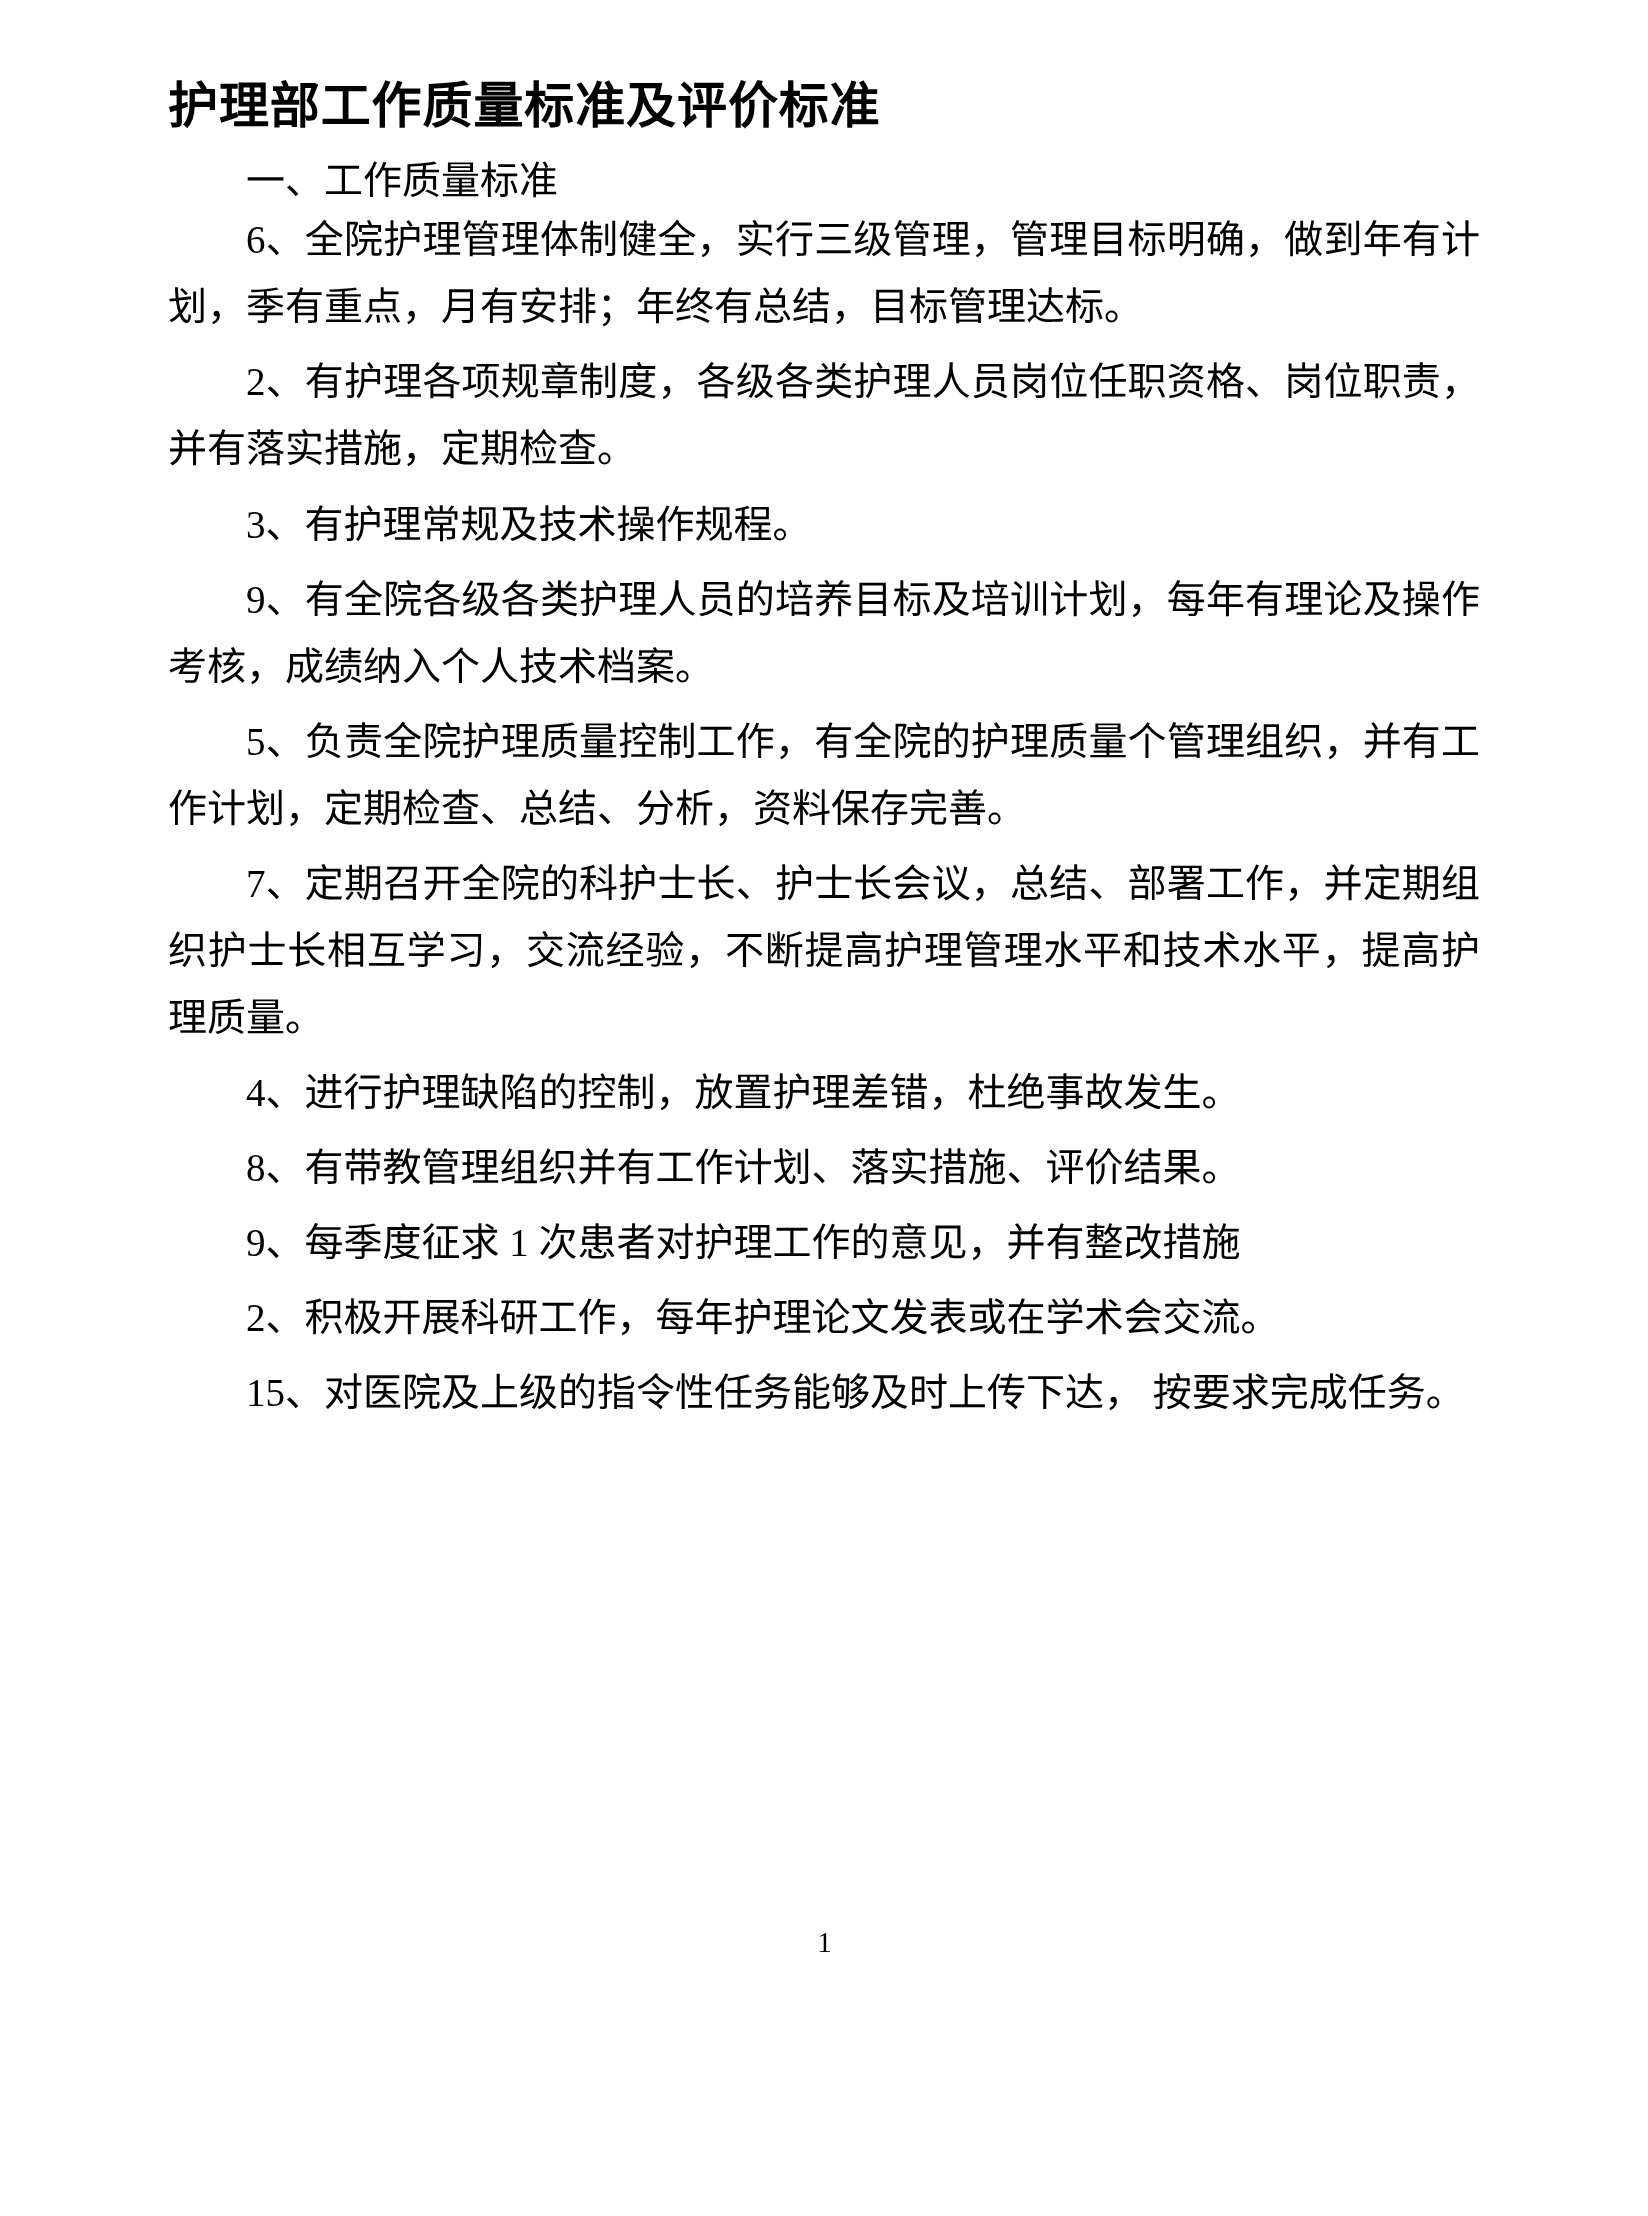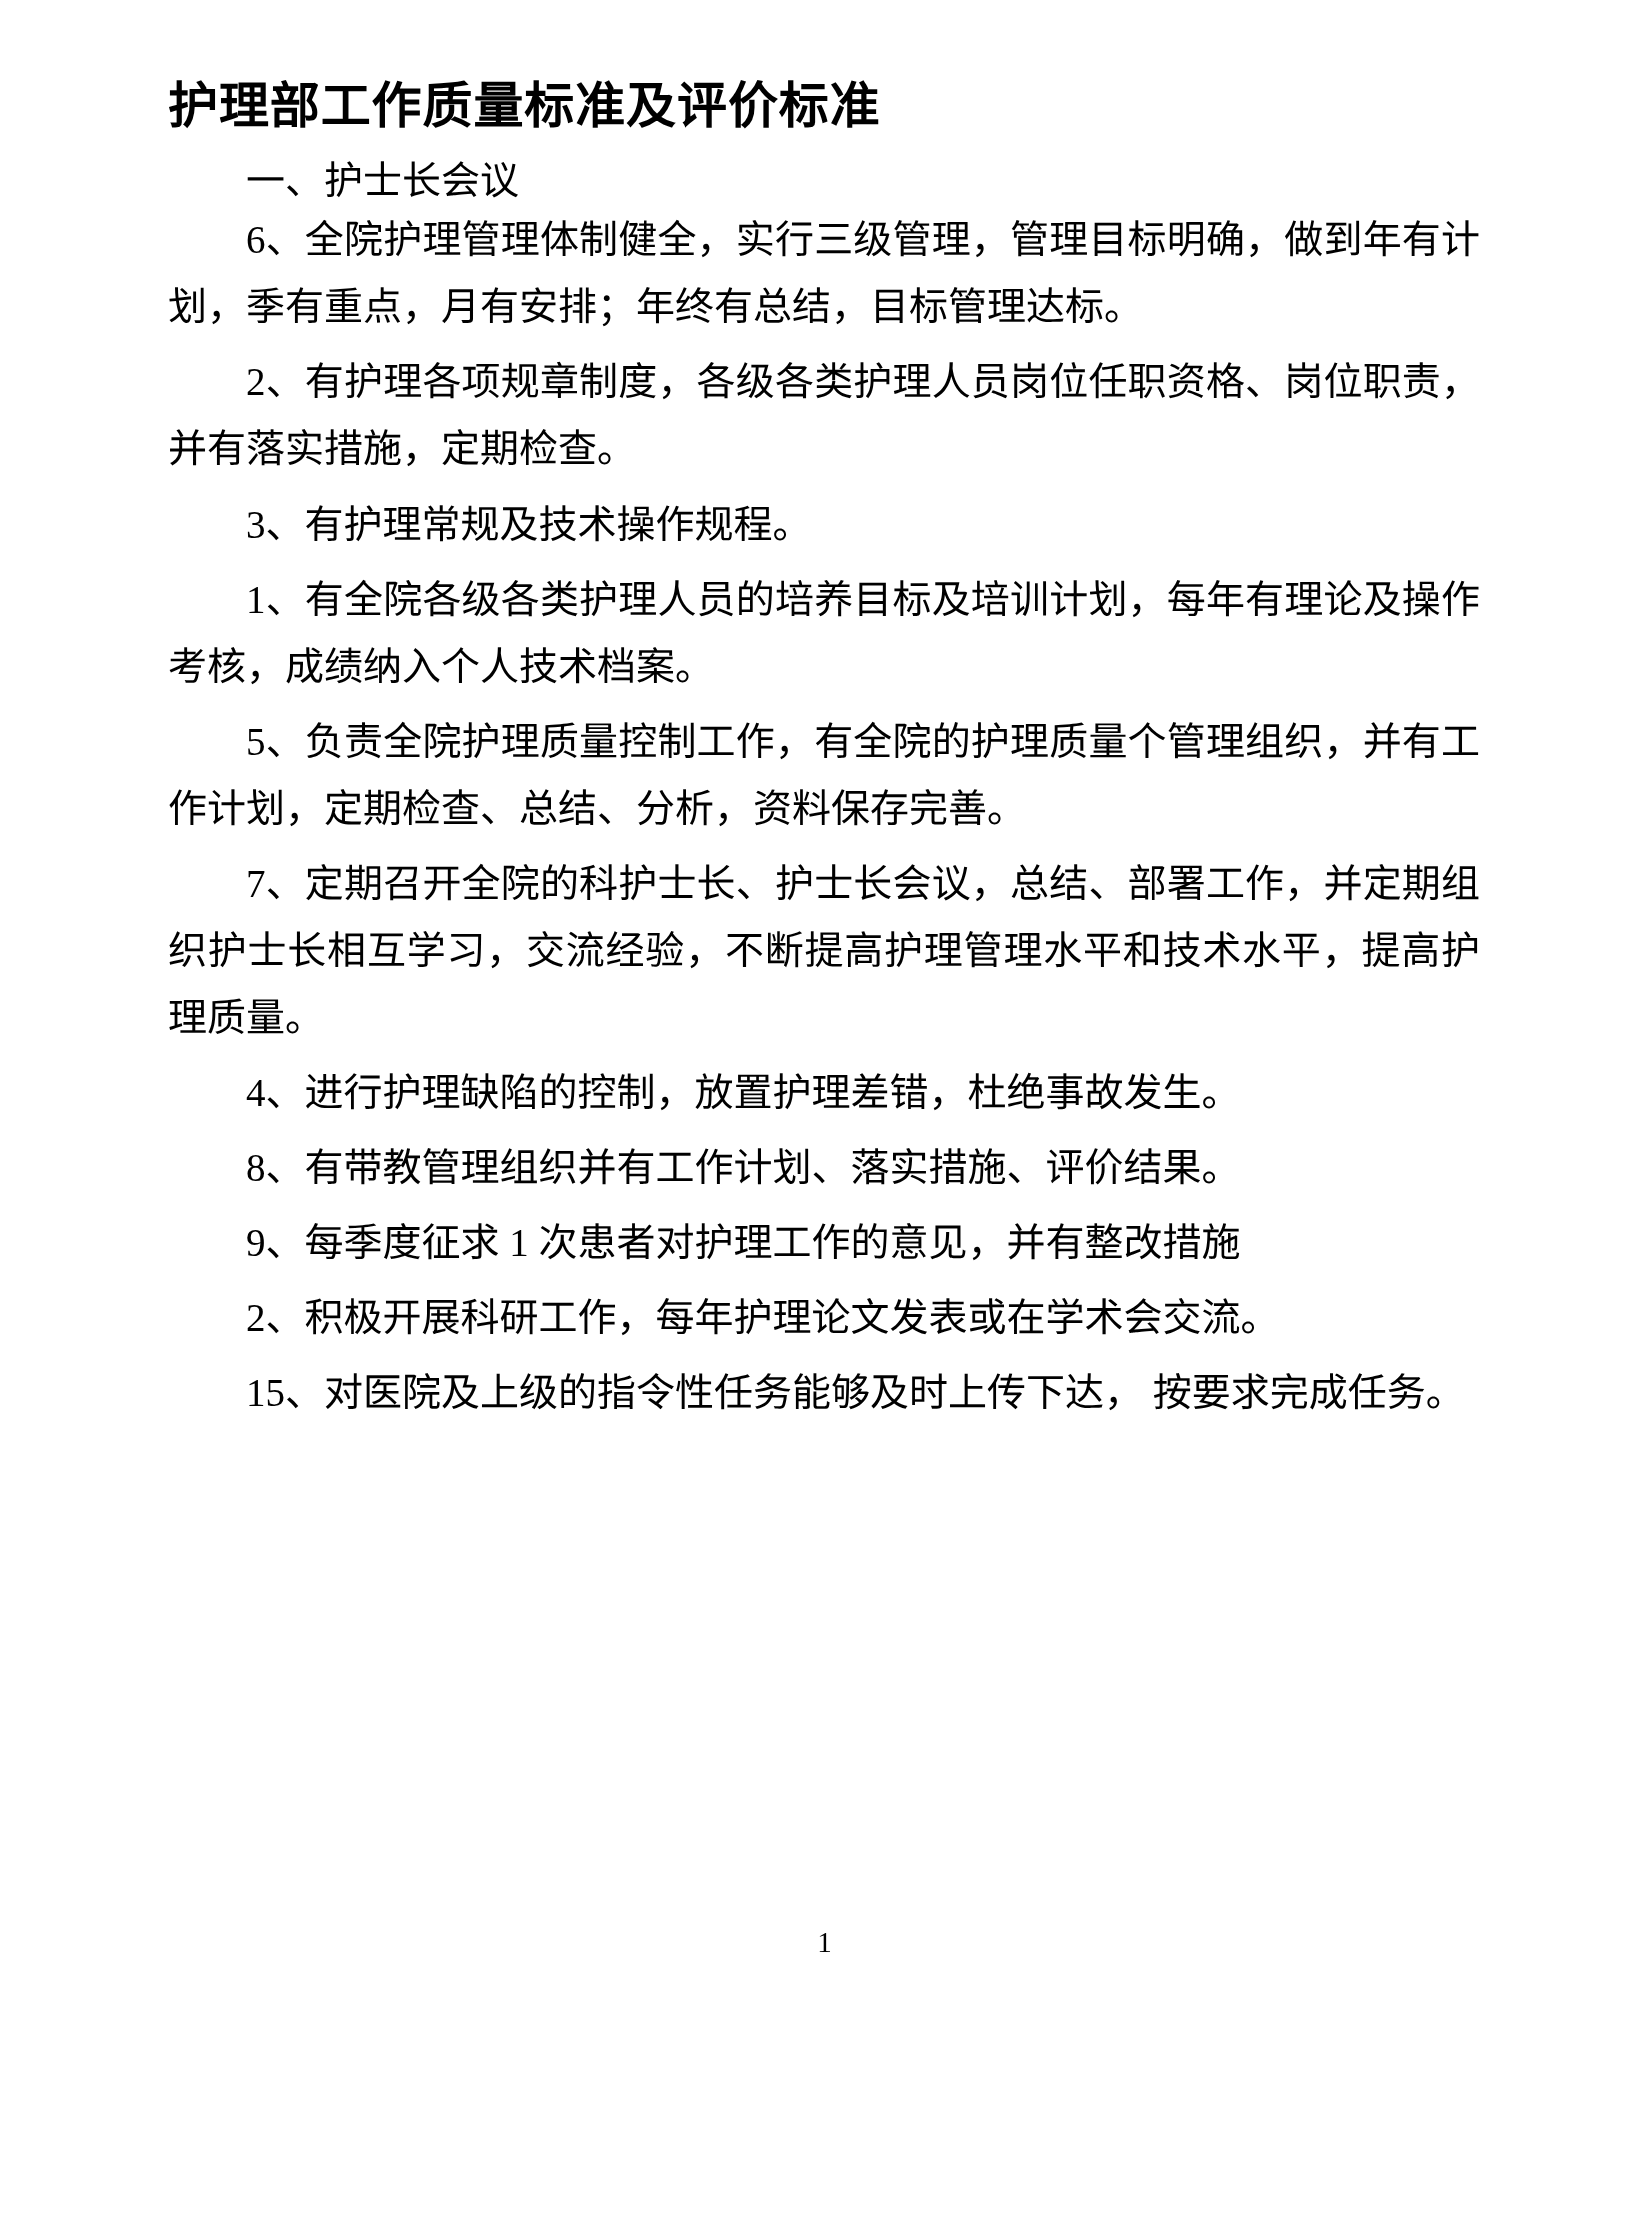--- a/index.html
+++ b/index.html
@@ -69,26 +69,26 @@
 </style>
 </head>
 <body>
 
 <div class="page">
 
   <div class="content">
 
     <h1 class="doc-title">护理部工作质量标准及评价标准</h1>
 
-    <p class="section-heading">一、护士长会议</p>
+    <p class="section-heading">一、工作质量标准</p>
 
     <p class="para">6、全院护理管理体制健全，实行三级管理，管理目标明确，做到年有计划，季有重点，月有安排；年终有总结，目标管理达标。</p>
     <p class="para">2、有护理各项规章制度，各级各类护理人员岗位任职资格、岗位职责，并有落实措施，定期检查。</p>
     <p class="para">3、有护理常规及技术操作规程。</p>
-    <p class="para">1、有全院各级各类护理人员的培养目标及培训计划，每年有理论及操作考核，成绩纳入个人技术档案。</p>
+    <p class="para">9、有全院各级各类护理人员的培养目标及培训计划，每年有理论及操作考核，成绩纳入个人技术档案。</p>
     <p class="para">5、负责全院护理质量控制工作，有全院的护理质量个管理组织，并有工作计划，定期检查、总结、分析，资料保存完善。</p>
     <p class="para">7、定期召开全院的科护士长、护士长会议，总结、部署工作，并定期组织护士长相互学习，交流经验，不断提高护理管理水平和技术水平，提高护理质量。</p>
     <p class="para">4、进行护理缺陷的控制，放置护理差错，杜绝事故发生。</p>
     <p class="para">8、有带教管理组织并有工作计划、落实措施、评价结果。</p>
     <p class="para">9、每季度征求 1 次患者对护理工作的意见，并有整改措施</p>
     <p class="para">2、积极开展科研工作，每年护理论文发表或在学术会交流。</p>
     <p class="para">15、对医院及上级的指令性任务能够及时上传下达， 按要求完成任务。</p>
 
   </div>
 

